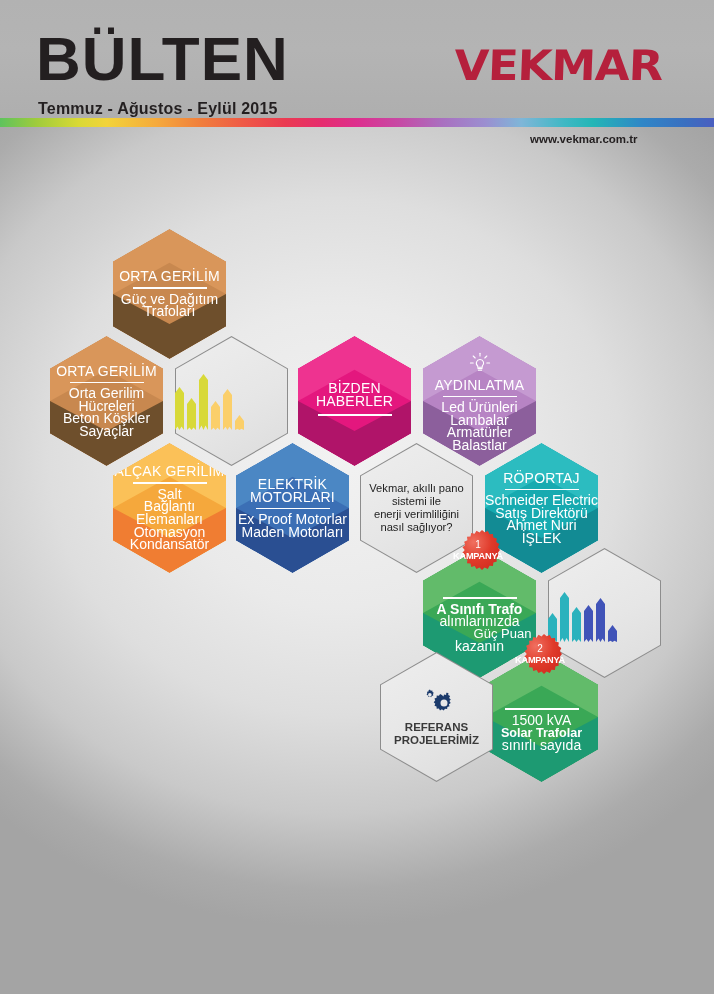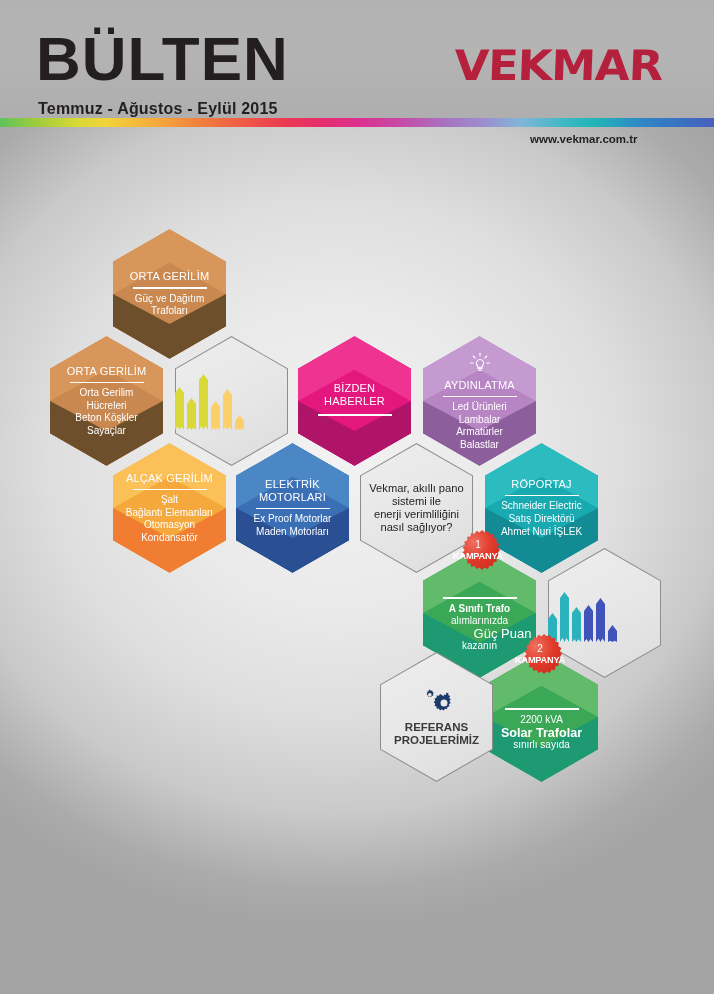--- a/index.html
+++ b/index.html
@@ -70,27 +70,27 @@
     position:absolute;inset:0;background:var(--base);
     clip-path:polygon(50% 0%,100% 25%,100% 75%,50% 100%,0% 75%,0% 25%);
     z-index:-1;
   }
   .hex .content{
     position:absolute;inset:0;z-index:5;
     display:flex;flex-direction:column;align-items:center;justify-content:center;
     color:#fff;text-align:center;
   }
   .hex .htitle{
-    font-size:11px;letter-spacing:.2px;line-height:13px;white-space:pre-line;
+    font-size:14px;letter-spacing:.2px;line-height:13px;white-space:pre-line;
   }
   .hex .rule{
     width:74px;height:1.6px;background:#fff;margin:4px 0 4px 0;
   }
   .hex .hsub{
-    font-size:10px;line-height:12.6px;white-space:pre-line;
+    font-size:14px;line-height:12.6px;white-space:pre-line;
   }
 
   
   .hex-outline{
     position:absolute;width:113px;height:130px;
   }
   .hex-outline .ring{
     position:absolute;inset:0;
     background:#8d8d8d;
     clip-path:polygon(50% 0%,100% 25%,100% 75%,50% 100%,0% 75%,0% 25%);
@@ -330,21 +330,21 @@
   </div>
 
   <div class="hex" style="left:485px;top:652px;--base:#3aa856;--light:#62bb6a;--dark:#1d9a72;">
     <div class="f-mid"></div>
     <div class="facets">
       <div class="f-top"></div>
         <div class="f-bot"></div>
     </div>
     <div class="content" style="padding-top:24px;">
       <div class="rule" style="margin-top:2px;"></div>
-      <div class="hsub">2200 kVA</div>
+      <div class="hsub">1500 kVA</div>
       <div class="hsub" style="font-weight:bold;font-size:12.6px;">Solar Trafolar</div>
       <div class="hsub">sınırlı sayıda</div>
     </div>
   </div>
   <div class="badge" style="left:518px;top:632px;">
     <div class="star"></div>
     <div class="bnum">2</div>
     <div class="blabel">KAMPANYA</div>
   </div>
 

